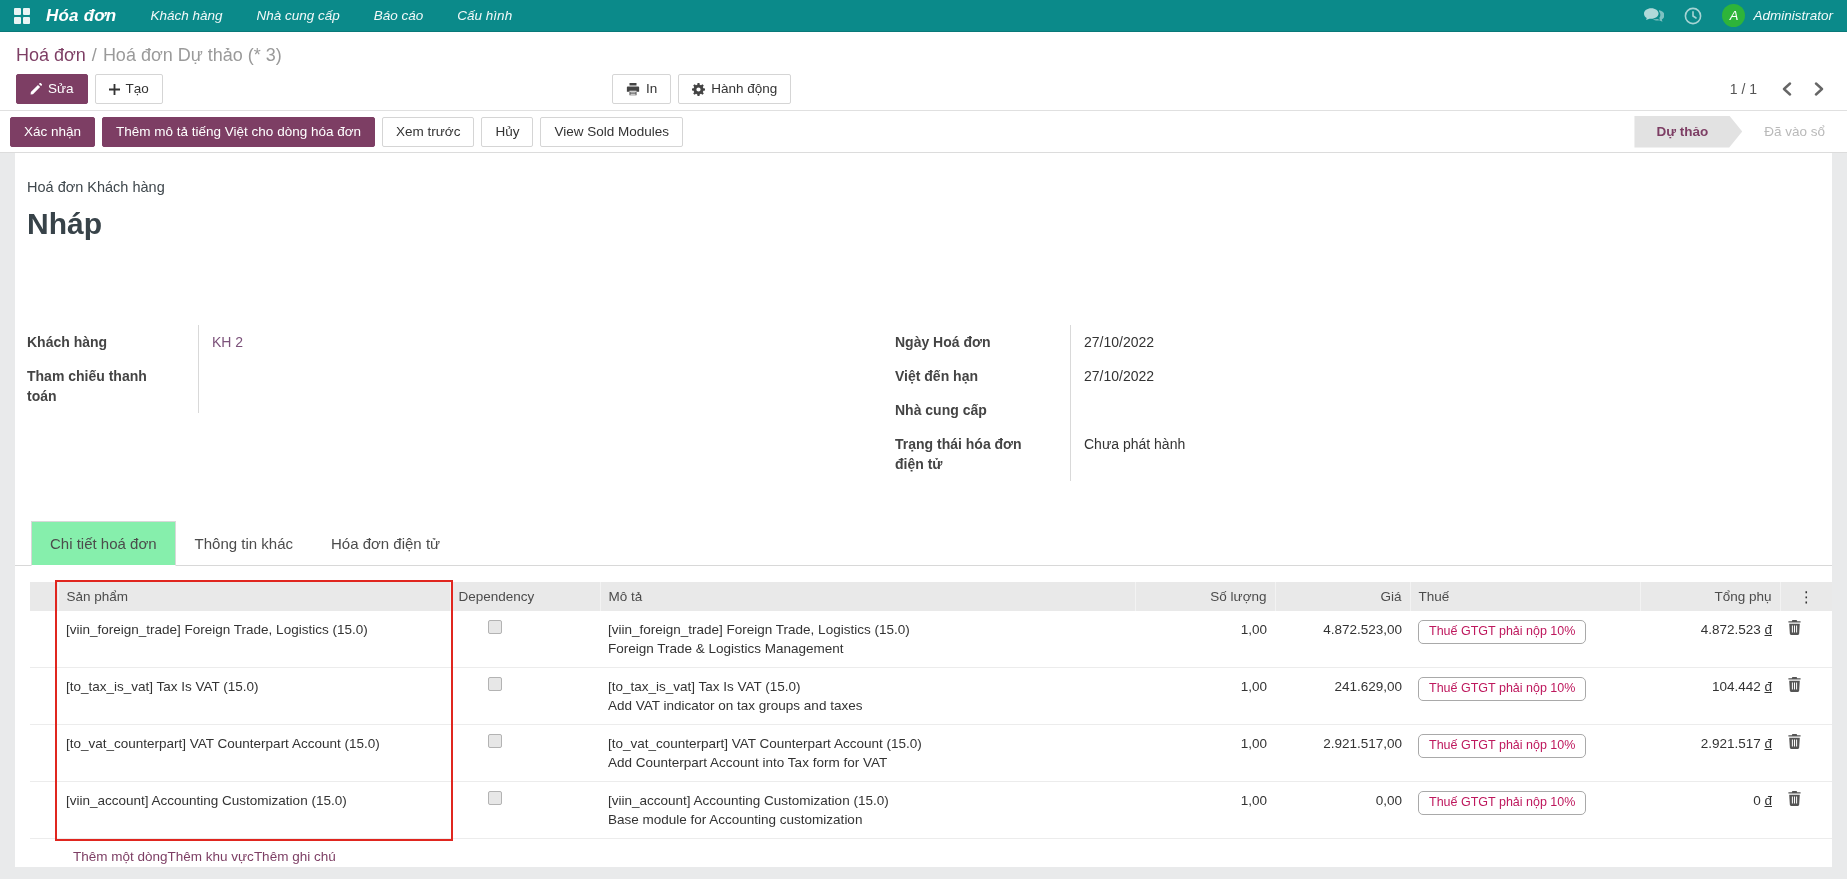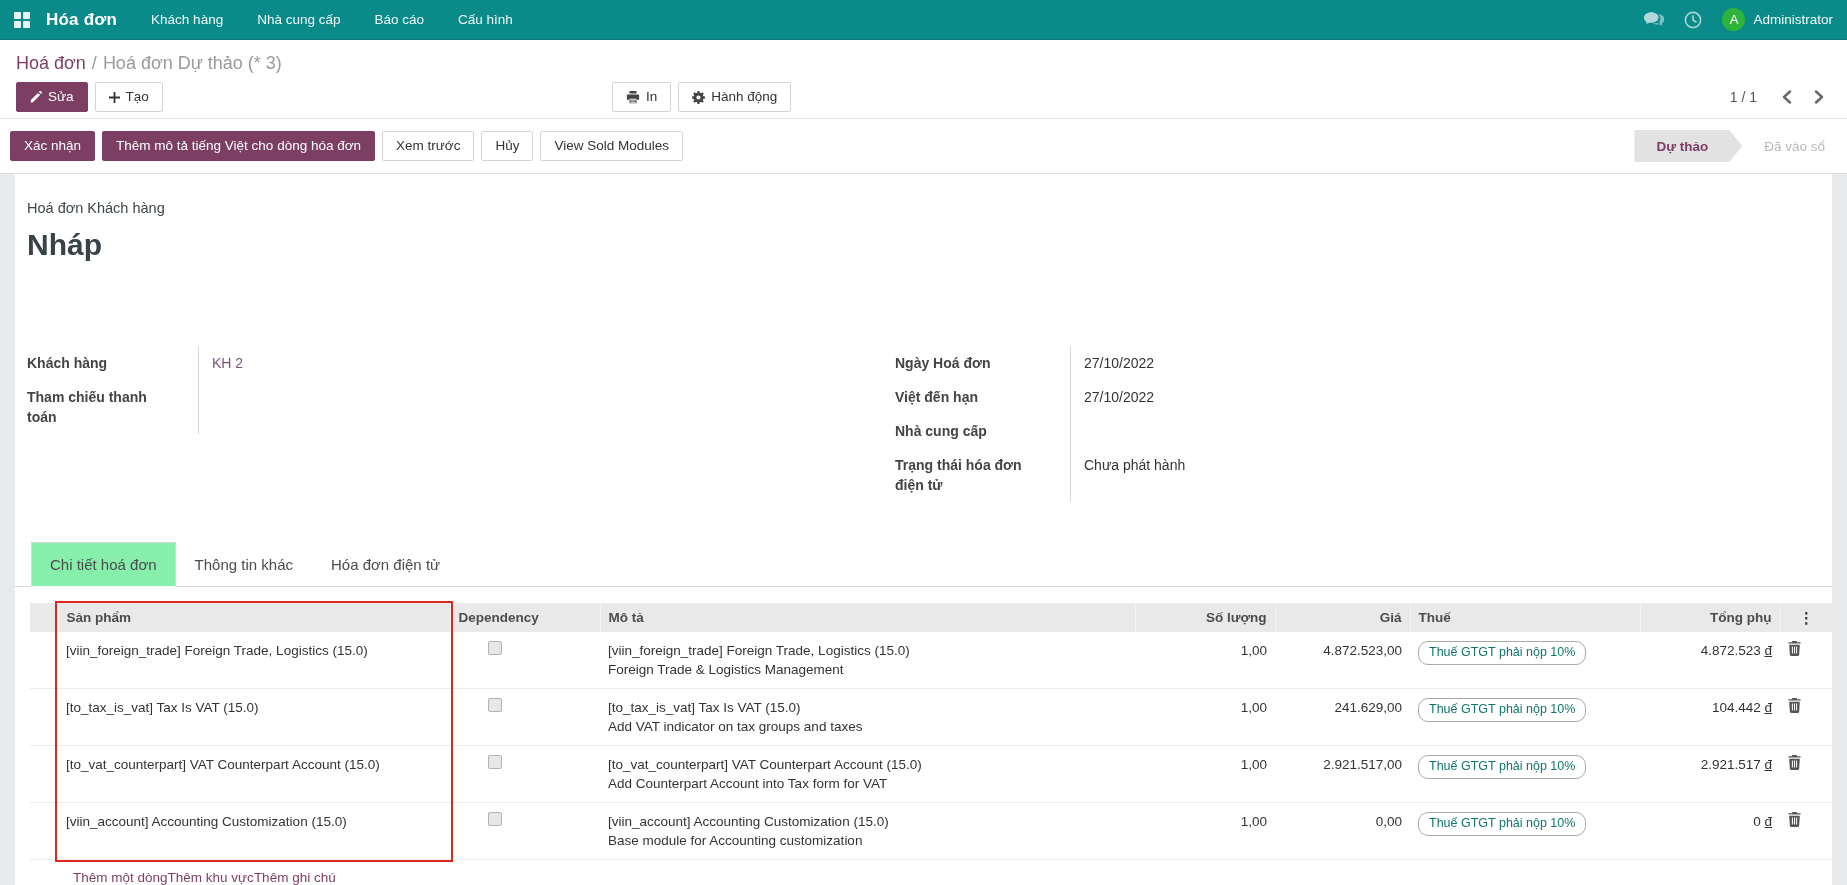--- a/index.html
+++ b/index.html
@@ -1,20 +1,20 @@
 <!DOCTYPE html>
 <html><head>
 <meta charset="utf-8">
 <style>
   * { margin:0; padding:0; box-sizing:border-box; }
   html,body { width:1847px; height:885px; overflow:hidden; }
   body { font-family:"Liberation Sans", sans-serif; background:#fff; position:relative; font-size:14px; color:#333; }
 
   
-  .topbar { height:40px; background:#0b8a8a; display:flex; align-items:center; padding:0 14px; color:#fff; border-bottom:1px solid rgba(0,0,0,.12); }
+  .topbar { height:32px; background:#0b8a8a; display:flex; align-items:center; padding:0 14px; color:#fff; border-bottom:1px solid rgba(0,0,0,.12);font-style:italic; }
   .apps-grid { display:grid; grid-template-columns:7px 7px; grid-template-rows:7px 7px; gap:2px; margin-right:16px; cursor:pointer; }
   .apps-grid span { background:#e8f4f4; border-radius:1px; }
   .app-name { font-size:17px; font-weight:bold; margin-right:34px; letter-spacing:.2px; }
   .top-menus { display:flex; gap:34px; font-size:13.5px; }
   .top-menus .menu-item { color:rgba(255,255,255,.95); cursor:pointer; }
   .topbar-right { margin-left:auto; display:flex; align-items:center; gap:20px; }
   .top-icon { opacity:.85; display:flex; align-items:center; cursor:pointer; }
   .user-chip { display:flex; align-items:center; gap:8px; cursor:pointer; }
   .avatar { width:23px; height:23px; border-radius:50%; background:#2eb43a; color:#fff; font-size:13px; display:flex; align-items:center; justify-content:center; }
   .user-name { font-size:13.5px; color:#f2fafa; }
@@ -28,21 +28,21 @@
   .buttons-row { padding:6px 16px 6px 16px; display:flex; align-items:center; position:relative; height:42px; }
   .btn { display:inline-flex; align-items:center; gap:6px; font-size:13.5px; padding:5px 13px; border:1px solid #d5d5d5; background:#fff; color:#333; cursor:pointer; border-radius:2px; line-height:18px; }
   .btn-primary { background:#7d3e64; border-color:#7d3e64; color:#fff; }
   .btn + .btn { margin-left:7px; }
   .center-actions { position:absolute; left:612px; top:6px; display:flex; }
   .pager { margin-left:auto; display:flex; align-items:center; gap:22px; color:#555; font-size:14px; }
   .pager-arrows { display:flex; gap:18px; margin-right:4px; }
   .pager-btn { background:none; border:none; cursor:pointer; display:flex; align-items:center; padding:2px; }
 
   
-  .statusbar { border-top:1px solid #e0e0e0; border-bottom:1px solid #dcdcdc; background:#fff; display:flex; align-items:center; padding:5px 0 5px 10px; height:56px; overflow:hidden; }
+  .statusbar { border-top:1px solid #e0e0e0; border-bottom:1px solid #dcdcdc; background:#fff; display:flex; align-items:center; padding:5px 0 5px 10px; height:43px; overflow:hidden; }
   .statusbar .btn { border-radius:2px; }
   .pipeline { margin-left:auto; display:flex; align-items:stretch; height:32px; }
   .state { display:flex; align-items:center; font-size:13.5px; color:#b9b9b9; padding:0 22px; cursor:pointer; white-space:nowrap; }
   .state.active { background:#e2e2e2; color:#7d3e64; font-weight:bold; clip-path:polygon(0 0, calc(100% - 13px) 0, 100% 50%, calc(100% - 13px) 100%, 0 100%); padding-right:34px; }
 
   
   .content { background:#e9eaeb; height:726px; padding-left:15px; }
   .sheet { background:#fff; margin-right:15px; height:714px; overflow:hidden; padding-top:26px; }
   .sheet-head { padding-left:12px; }
   .doc-type { font-size:14.5px; color:#3f474c; }
@@ -60,27 +60,27 @@
   .field .val.link { color:#7c527a; cursor:pointer; }
 
   
   .tabs { margin-top:40px; border-bottom:1px solid #d8d8d8; padding-left:16px; display:flex; }
   .tab { padding:13px 18px; font-size:15px; color:#4c4c4c; cursor:pointer; border:1px solid transparent; margin-bottom:-1px; }
   .tab.active { background:#86efac; border-color:#d8d8d8; border-bottom-color:#fff; }
 
   
   .table-wrap { margin:16px 15px 0 15px; position:relative; }
   table.lines { width:100%; border-collapse:collapse; table-layout:fixed; }
-  .lines th { background:#e9e9e9; font-size:13.5px; font-weight:bold; color:#4c4c4c; text-align:left; padding:6px 8px; line-height:17px; border-left:1px solid #f3f3f3; }
+  .lines th { background:#e9e9e9; font-size:13.5px; font-weight:normal; color:#4c4c4c; text-align:left; padding:6px 8px; line-height:17px; border-left:1px solid #f3f3f3; }
   .lines th:first-child { border-left:none; }
   .lines th.num, .lines td.num { text-align:right; }
   .lines td { padding:9px 8px; vertical-align:top; line-height:19px; font-size:13.5px; color:#333; border-bottom:1px solid #ececec; background:#fff; }
   .desc-l2 { color:#333; }
   .cb { width:14px; height:14px; border:1px solid #b3b3b3; background:#e7e7e7; border-radius:2px; margin-left:30px; display:inline-block; }
-  .tax-pill { display:inline-block; border:1px solid #a9a9a9; border-radius:10px; padding:1px 10px 2px; font-size:12.5px; color:#0f766e; white-space:nowrap; max-width:100%; }
+  .tax-pill { display:inline-block; border:1px solid #a9a9a9; border-radius:5px; padding:1px 10px 2px; font-size:12.5px; color:#be185d; white-space:nowrap; max-width:100%; }
   .dong { text-decoration:underline; }
   .trash-btn { background:none; border:none; cursor:pointer; padding:0; }
   .kebab { font-size:15px; text-align:center; display:block; color:#333; cursor:pointer; }
   .red-overlay { position:absolute; left:25px; top:-2px; width:398px; height:261px; border:2px solid #e0261f; pointer-events:none; }
 
   .line-footer { padding:10px 0 0 43px; display:flex; }
   .line-footer a { color:#7d3e64; font-size:13.5px; cursor:pointer; text-decoration:none; }
 
   svg { display:block; }
 </style>

